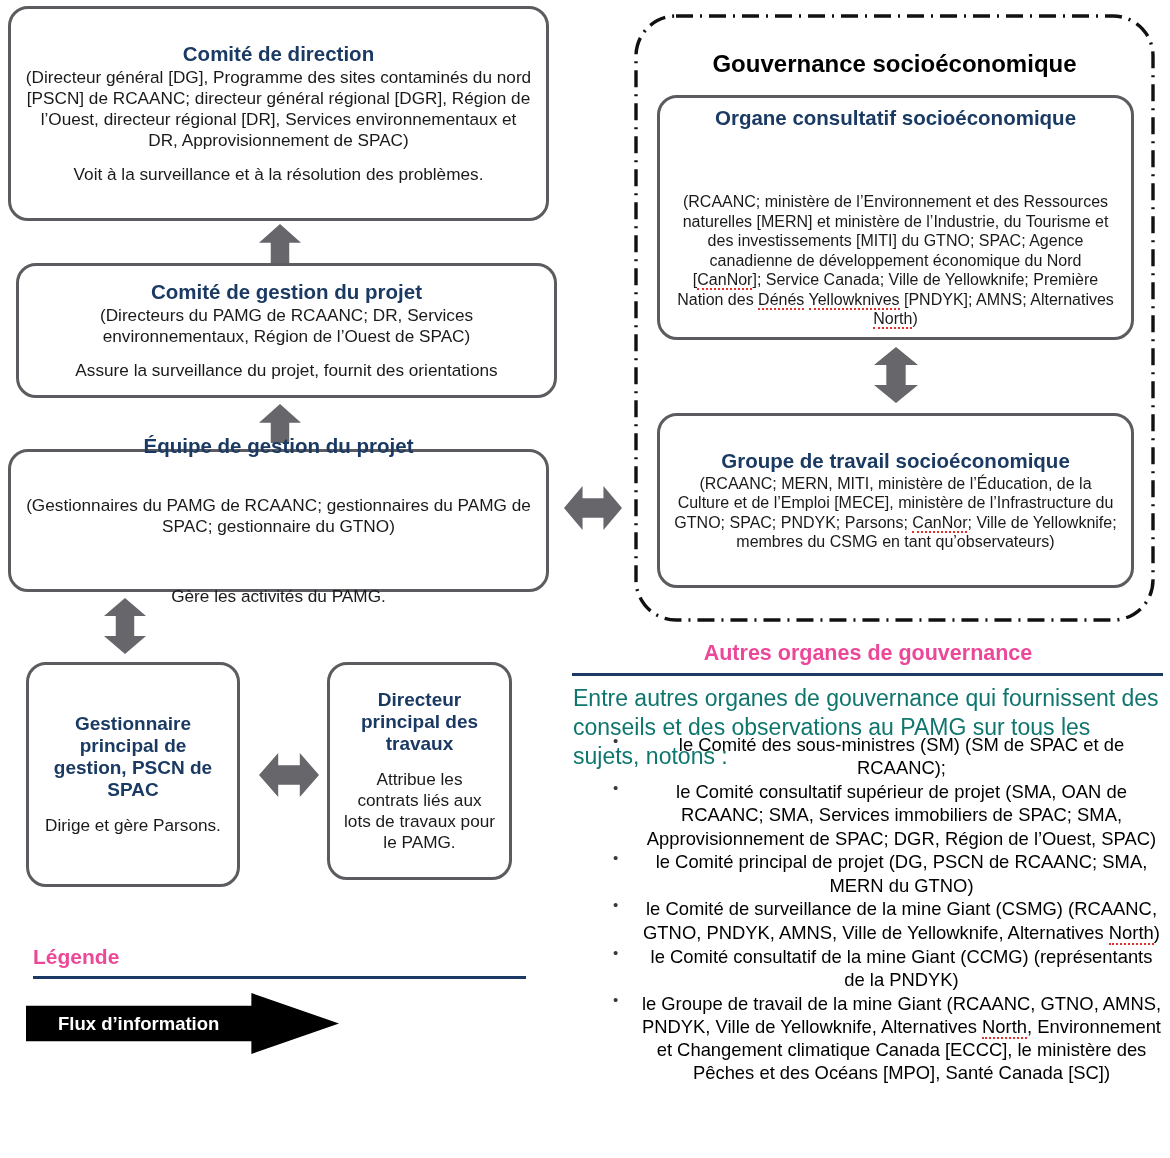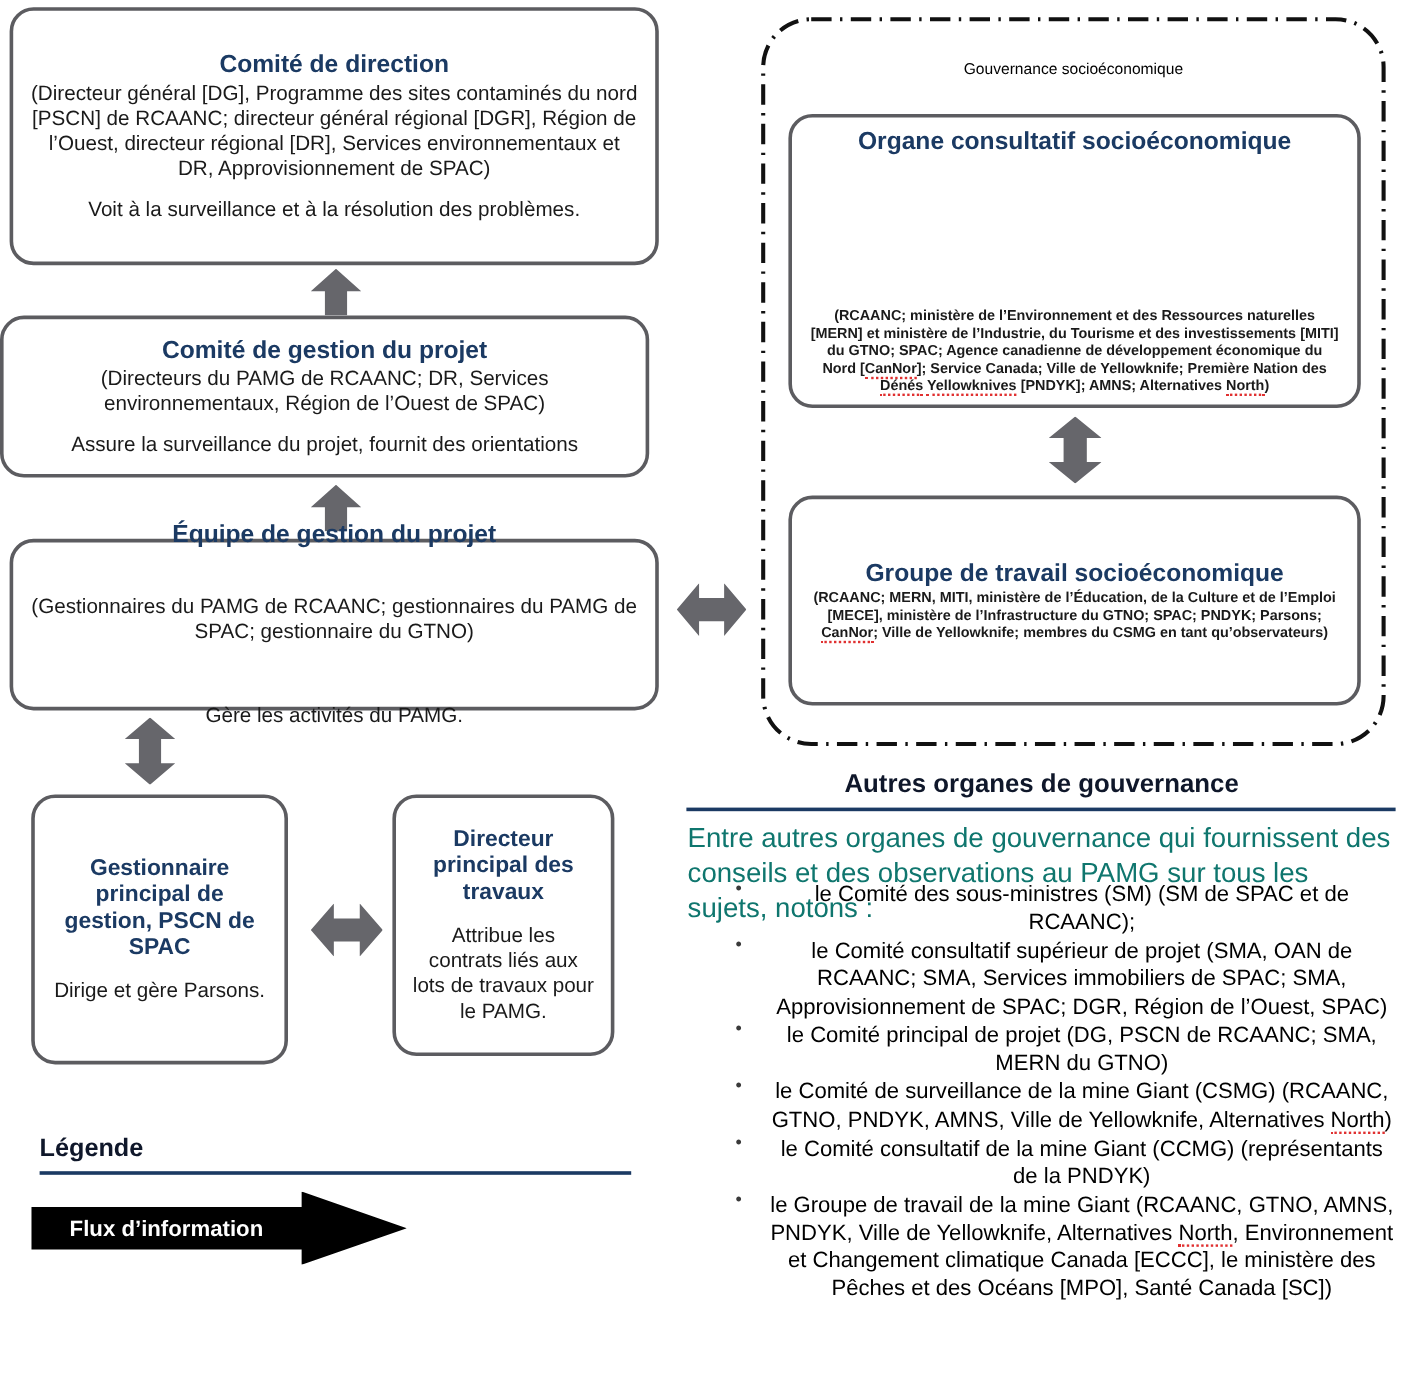--- a/index.html
+++ b/index.html
@@ -45,21 +45,21 @@
   .box .role {
     color: #1a1a1a;
     line-height: 1.22;
     margin: 13px 0 0 0;
   }
 
   
   .t20 { font-size: 20.5px; }
   .t19 { font-size: 19px; }
   .b17 { font-size: 17.2px; }
-  .b16 { font-size: 12px; font-weight: bold; }
+  .b16 { font-size: 16px; }
 
   
   .arrow {
     position: absolute;
     background: #66666b;
   }
   .arrow-up {
     clip-path: polygon(50% 0%, 100% 48%, 72% 48%, 72% 100%, 28% 100%, 28% 48%, 0% 48%);
   }
   .arrow-updown {
@@ -72,31 +72,31 @@
   
   .dashdot-wrap {
     position: absolute;
     border-radius: 42px;
     pointer-events: none;
   }
   .dashdot-wrap svg { display: block; }
 
   .gov-label {
     position: absolute;
-    font-size: 13px;
-    font-weight: normal;
+    font-size: 24px;
+    font-weight: bold;
     color: #000000;
     text-align: center;
     width: 100%;
   }
 
   
   .section-head {
     position: absolute;
-    color: #0f172a;
+    color: #ec4899;
     font-weight: bold;
   }
   .rule {
     position: absolute;
     background: #1b3a63;
   }
   .legend-arrow {
     position: absolute;
     background: #000000;
     clip-path: polygon(0% 21%, 72% 21%, 72% 0%, 100% 50%, 72% 100%, 72% 79%, 0% 79%);
@@ -148,21 +148,21 @@
 <div id="page">
 
   <div class="box" style="left:8px; top:6px; width:541px; height:215px;">
     <div class="title t20">Comité de direction</div>
     <div class="members b17">(Directeur général [DG], Programme des sites contaminés du nord [PSCN] de RCAANC; directeur général régional [DGR], Région de l’Ouest, directeur régional [DR], Services environnementaux et DR, Approvisionnement de SPAC)</div>
     <div class="role b17">Voit à la surveillance et à la résolution des problèmes.</div>
   </div>
 
   <div class="arrow arrow-up" style="left:259px; top:224px; width:42px; height:39px;"></div>
 
-  <div class="box" style="left:0; top:263px; width:541px; height:135px;text-align:center;">
+  <div class="box" style="left:16px; top:263px; width:541px; height:135px;text-align:center;">
     <div class="title t20">Comité de gestion du projet</div>
     <div class="members b17">(Directeurs du PAMG de RCAANC; DR, Services environnementaux, Région de l’Ouest de SPAC)</div>
     <div class="role b17">Assure la surveillance du projet, fournit des orientations</div>
   </div>
 
   <div class="arrow arrow-up" style="left:259px; top:404px; width:42px; height:39px;"></div>
 
   <div class="box" style="left:8px; top:449px; width:541px; height:143px;gap:36px;">
     <div class="title t20">Équipe de gestion du projet</div>
     <div class="members b17">(Gestionnaires du PAMG de RCAANC; gestionnaires du PAMG de SPAC; gestionnaire du GTNO)</div>

